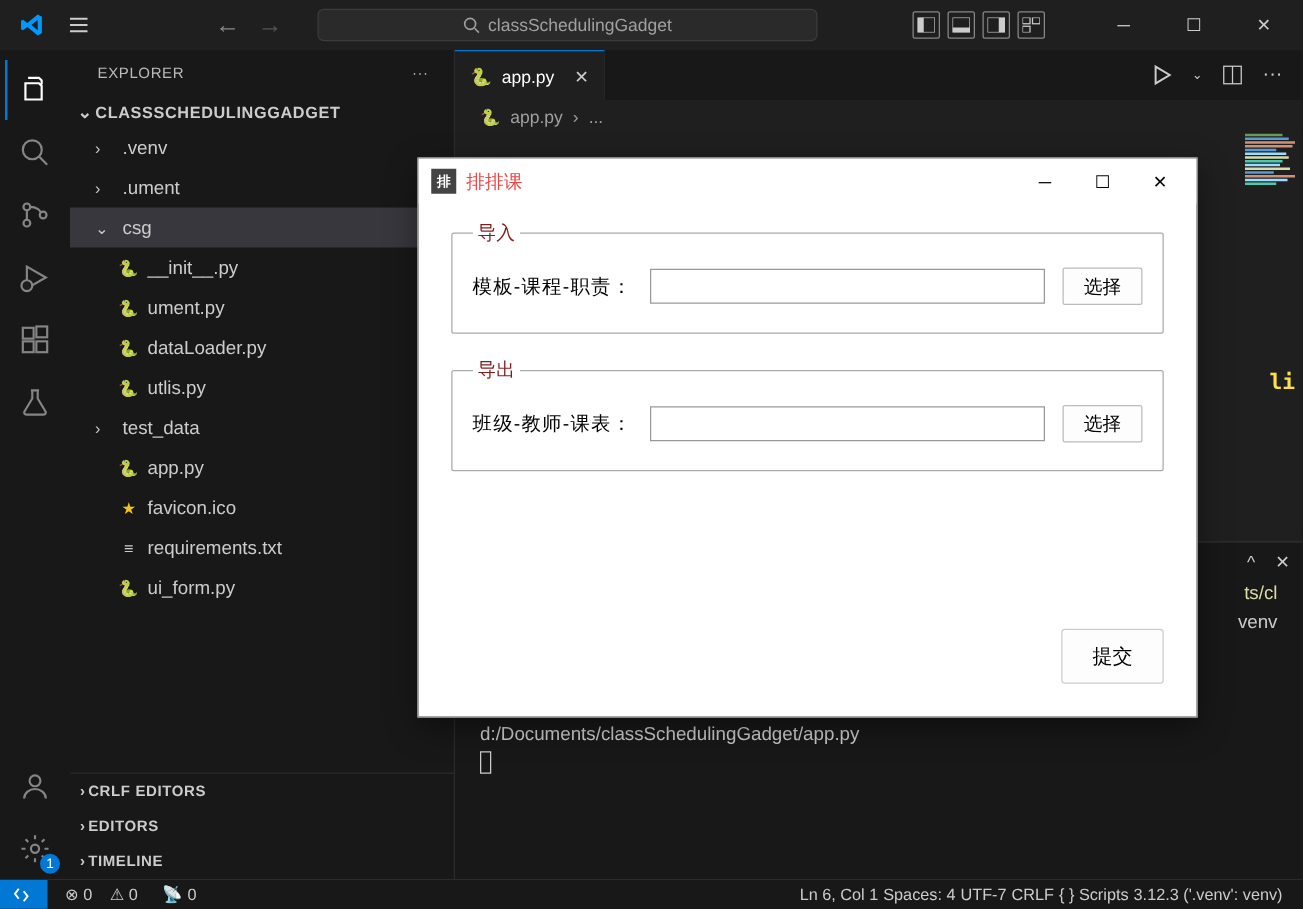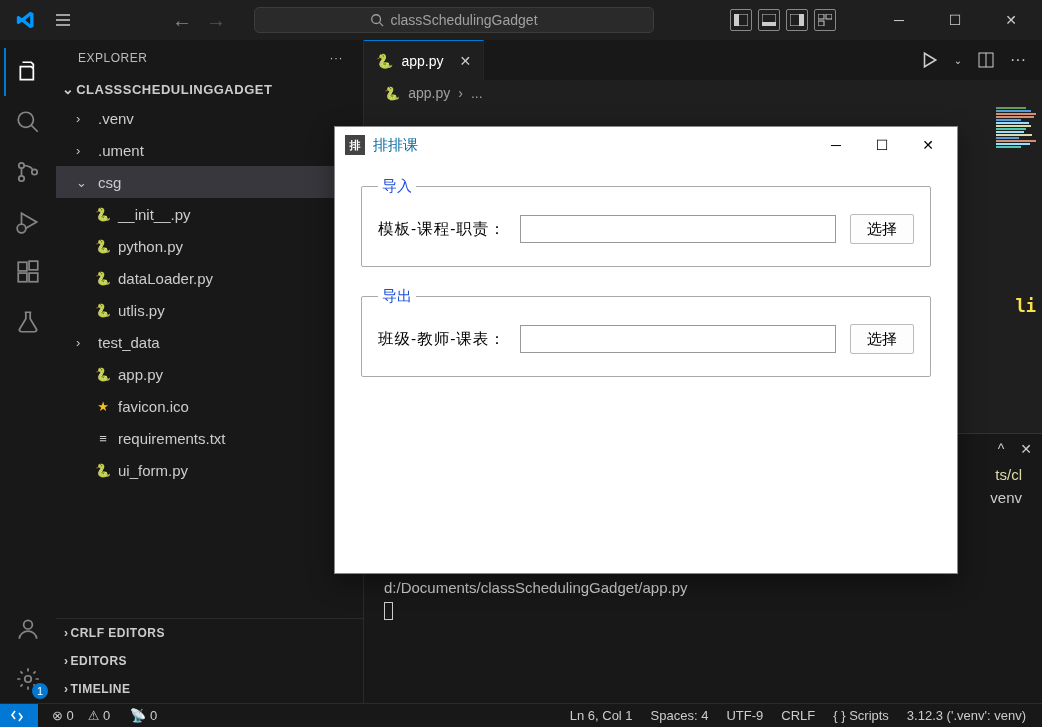--- a/index.html
+++ b/index.html
@@ -62,32 +62,32 @@
 .terminal { height: 270px; background: #181818; border-top: 1px solid #333; position: relative; }
 .term-header { height: 30px; display: flex; align-items: center; justify-content: flex-end; padding: 0 10px; gap: 16px; color: #ccc; font-size: 14px; }
 .term-body { padding: 0 20px; font-family: Consolas, monospace; font-size: 15px; color: #cccccc; line-height: 1.5; }
 .term-body .yel { color: #dcdcaa; }
 .cursor-block { display: inline-block; width: 9px; height: 18px; border: 1px solid #ccc; vertical-align: middle; }
 
 
 .status-bar { height: 24px; background: #181818; border-top: 1px solid #2b2b2b; display: flex; align-items: center; font-size: 13px; color: #cccccc; }
 .status-left { display: flex; align-items: center; gap: 14px; padding-left: 0; }
 .remote-btn { background: #0078d4; color: white; height: 24px; width: 38px; display: flex; align-items: center; justify-content: center; font-size: 13px; }
-.status-right { margin-left: auto; display: flex; align-items: flex-start; gap: 18px; padding-right: 16px; }
+.status-right { margin-left: auto; display: flex; align-items: flex-start; gap: 4px; padding-right: 16px; }
 
 
 .dialog-window { position: absolute; left: 334px; top: 126px; width: 624px; height: 448px; background: #ffffff; border: 1px solid #888; box-shadow: 0 8px 24px rgba(0,0,0,0.4); color: #000; display: flex; flex-direction: column; }
 .dialog-titlebar { height: 36px; display: flex; align-items: center; padding: 0 6px 0 10px; background: #fff; }
 .dialog-titlebar .dicon { width: 20px; height: 20px; margin-right: 8px; background: #444; color: #fff; font-size: 11px; display: flex; align-items: center; justify-content: center; font-weight: bold; }
-.dialog-titlebar .dtitle { font-size: 15px; color: #0369a1; }
+.dialog-titlebar .dtitle { font-size: 15px; color: #ef4444; }
 .dialog-titlebar .dctrls { margin-left: auto; display: flex; }
 .dialog-titlebar .dctrls span { width: 46px; height: 30px; display: flex; align-items: center; justify-content: center; font-size: 14px; color: #000; cursor: pointer; }
 .dialog-body { flex: 1; padding: 14px 26px; position: relative; }
 fieldset { border: 1px solid #aaa; border-radius: 2px; padding: 18px 16px 22px 16px; margin-bottom: 20px; }
-legend { font-size: 15px; padding: 0 4px; color: #1d4ed8; }
+legend { font-size: 15px; padding: 0 4px; color: #7f1d1d; }
 .form-row { display: flex; align-items: center; gap: 14px; }
 .form-row label { font-size: 15.5px; color: #000; white-space: nowrap; letter-spacing: 1px; }
 .form-row input[type=text] { flex: 1; height: 28px; border: 1px solid #999; padding: 0 4px; font-size: 14px; }
 .form-row button { height: 30px; padding: 0 16px; border: 1px solid #bbb; background: #fdfdfd; font-size: 15px; cursor: pointer; border-radius: 2px; }
 .submit-btn { position: absolute; right: 26px; bottom: 26px; height: 44px; padding: 0 24px; border: 1px solid #ccc; background: #fdfdfd; font-size: 16px; cursor: pointer; border-radius: 3px; }
 
 svg { display: block; }
 </style>
 </head>
 <body>
@@ -228,21 +228,21 @@
       <div class="tree-row selected">
           <span class="chev">⌄</span>
           <span>csg</span>
         </div>
       <div class="tree-row indent2">
           <span class="ficon py-icon">🐍</span>
           <span>__init__.py</span>
         </div>
       <div class="tree-row indent2">
           <span class="ficon py-icon">🐍</span>
-          <span>python.py</span>
+          <span>ument.py</span>
         </div>
       <div class="tree-row indent2">
           <span class="ficon py-icon">🐍</span>
           <span>dataLoader.py</span>
         </div>
       <div class="tree-row indent2">
           <span class="ficon py-icon">🐍</span>
           <span>utlis.py</span>
         </div>
       <div class="tree-row">
@@ -354,21 +354,21 @@
           <path fill="none" stroke="#fff" stroke-width="1.6" d="M4 2L1 6l3 4M8 4l3 4-3 4"></path>
         </svg>
     </div>
     <span>⊗ <span>0</span></span>
     <span>⚠ <span>0</span></span>
     <span style="margin-left:6px">📡 <span>0</span></span>
   </div>
   <div class="status-right">
     <span>Ln 6, Col 1</span>
     <span>Spaces: 4</span>
-    <span>UTF-9</span>
+    <span>UTF-7</span>
     <span>CRLF</span>
     <span>{ } Scripts</span>
     <span>3.12.3 ('.venv': venv)</span>
   </div>
 </div>
 
 <div class="dialog-window">
   <div class="dialog-titlebar">
     <div class="dicon">排</div>
     <div class="dtitle">排排课</div>
@@ -388,14 +388,15 @@
       </div>
     </fieldset>
     <fieldset>
       <legend>导出</legend>
       <div class="form-row">
         <label>班级-教师-课表：</label>
         <input type="text" style="">
         <button>选择</button>
       </div>
     </fieldset>
+    <button class="submit-btn">提交</button>
   </div>
 </div>
 
 </body></html>

